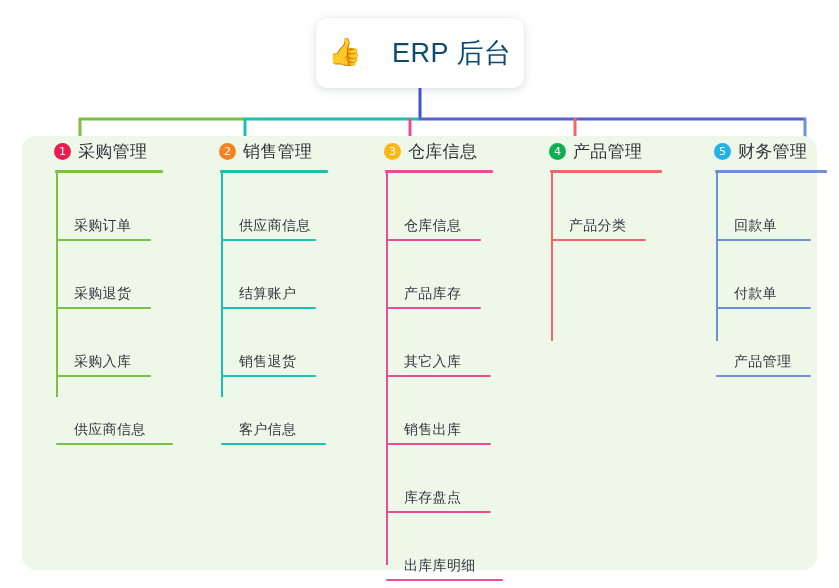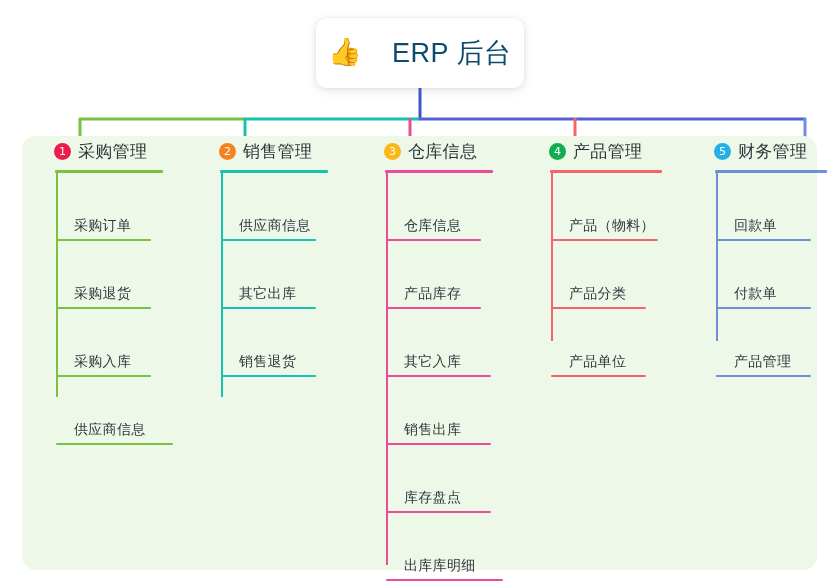--- a/index.html
+++ b/index.html
@@ -205,27 +205,31 @@
           <span class="col-title">销售管理</span>
         </div>
         <div class="col-rule" style="background: rgb(24, 194, 176); width: 108px; margin-left: 17px;"></div>
         <div class="col-body">
           <div class="spine" style="background: rgb(24, 194, 176); height: 224px;"></div>
           <div class="item">
             <span class="item-label">供应商信息</span>
             <div class="item-rule" style="background: rgb(24, 194, 176); width: 95px;"></div>
           </div>
           <div class="item">
-            <span class="item-label">其它出库</span>
+            <span class="item-label">结算账户</span>
             <div class="item-rule" style="background: rgb(24, 194, 176); width: 95px;"></div>
           </div>
           <div class="item">
             <span class="item-label">销售退货</span>
             <div class="item-rule" style="background: rgb(24, 194, 176); width: 95px;"></div>
           </div>
+          <div class="item">
+            <span class="item-label">客户信息</span>
+            <div class="item-rule" style="background: rgb(24, 194, 176); width: 105px;"></div>
+          </div>
         </div>
       </div>
       <div class="column" style="left: 368px; width: 150px;">
         <div class="col-header">
           <span class="badge" style="background: rgb(251, 183, 19);">3</span>
           <span class="col-title">仓库信息</span>
         </div>
         <div class="col-rule" style="background: rgb(234, 76, 154); width: 108px; margin-left: 17px;"></div>
         <div class="col-body">
           <div class="spine" style="background: rgb(234, 76, 154); height: 392px;"></div>
@@ -257,31 +261,23 @@
       </div>
       <div class="column" style="left: 533px; width: 160px;">
         <div class="col-header">
           <span class="badge" style="background: rgb(18, 173, 82);">4</span>
           <span class="col-title">产品管理</span>
         </div>
         <div class="col-rule" style="background: rgb(244, 100, 106); width: 112px; margin-left: 17px;"></div>
         <div class="col-body">
           <div class="spine" style="background: rgb(244, 100, 106); height: 168px;"></div>
           <div class="item">
-            <span class="item-label">产品（物料）</span>
-            <div class="item-rule" style="background: rgb(244, 100, 106); width: 107px;"></div>
-          </div>
-          <div class="item">
             <span class="item-label">产品分类</span>
             <div class="item-rule" style="background: rgb(244, 100, 106); width: 95px;"></div>
           </div>
-          <div class="item">
-            <span class="item-label">产品单位</span>
-            <div class="item-rule" style="background: rgb(244, 100, 106); width: 95px;"></div>
-          </div>
         </div>
       </div>
       <div class="column" style="left: 698px; width: 140px;">
         <div class="col-header">
           <span class="badge" style="background: rgb(34, 176, 230);">5</span>
           <span class="col-title">财务管理</span>
         </div>
         <div class="col-rule" style="background: rgb(111, 143, 216); width: 112px; margin-left: 17px;"></div>
         <div class="col-body">
           <div class="spine" style="background: rgb(111, 143, 216); height: 168px;"></div>

